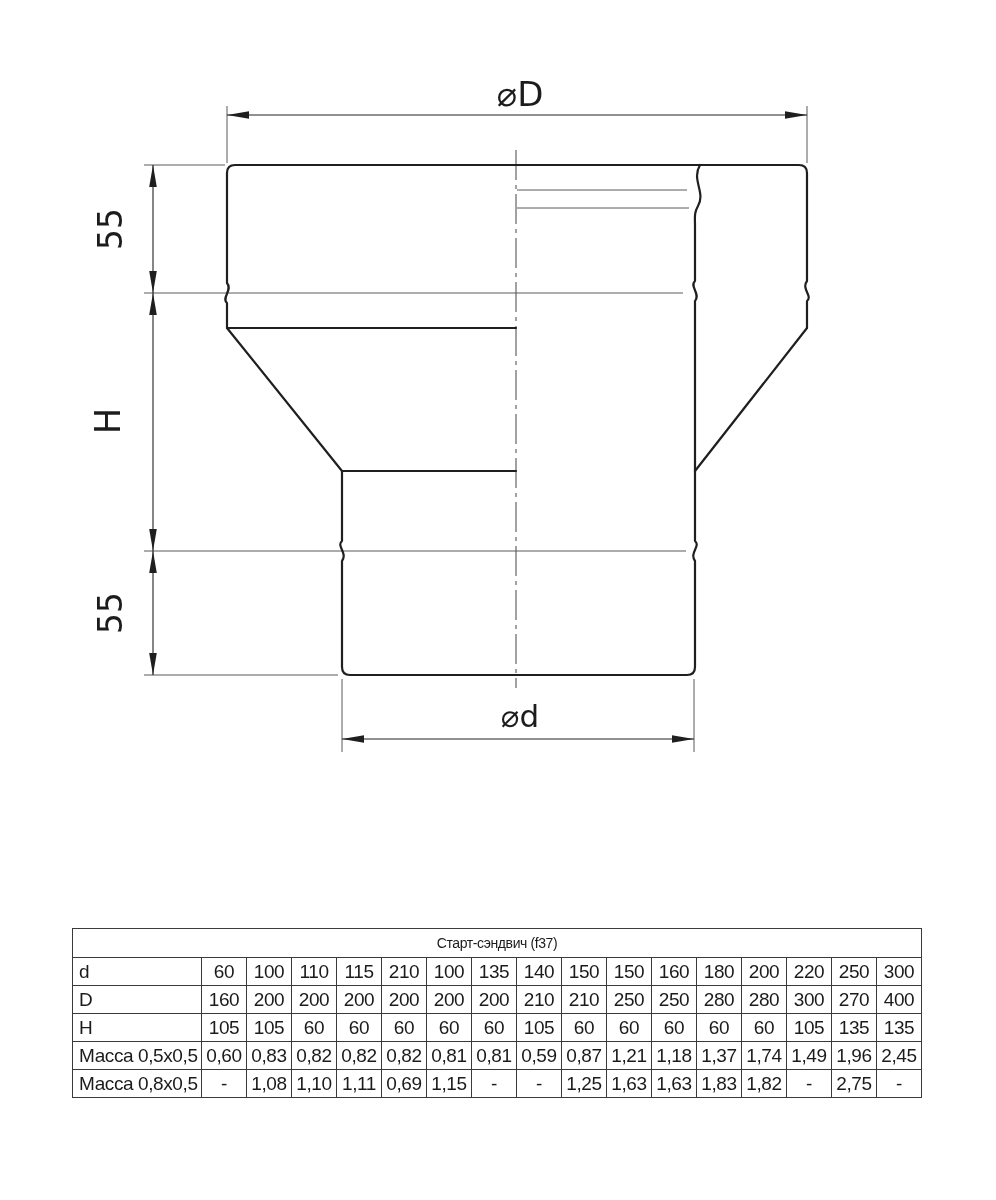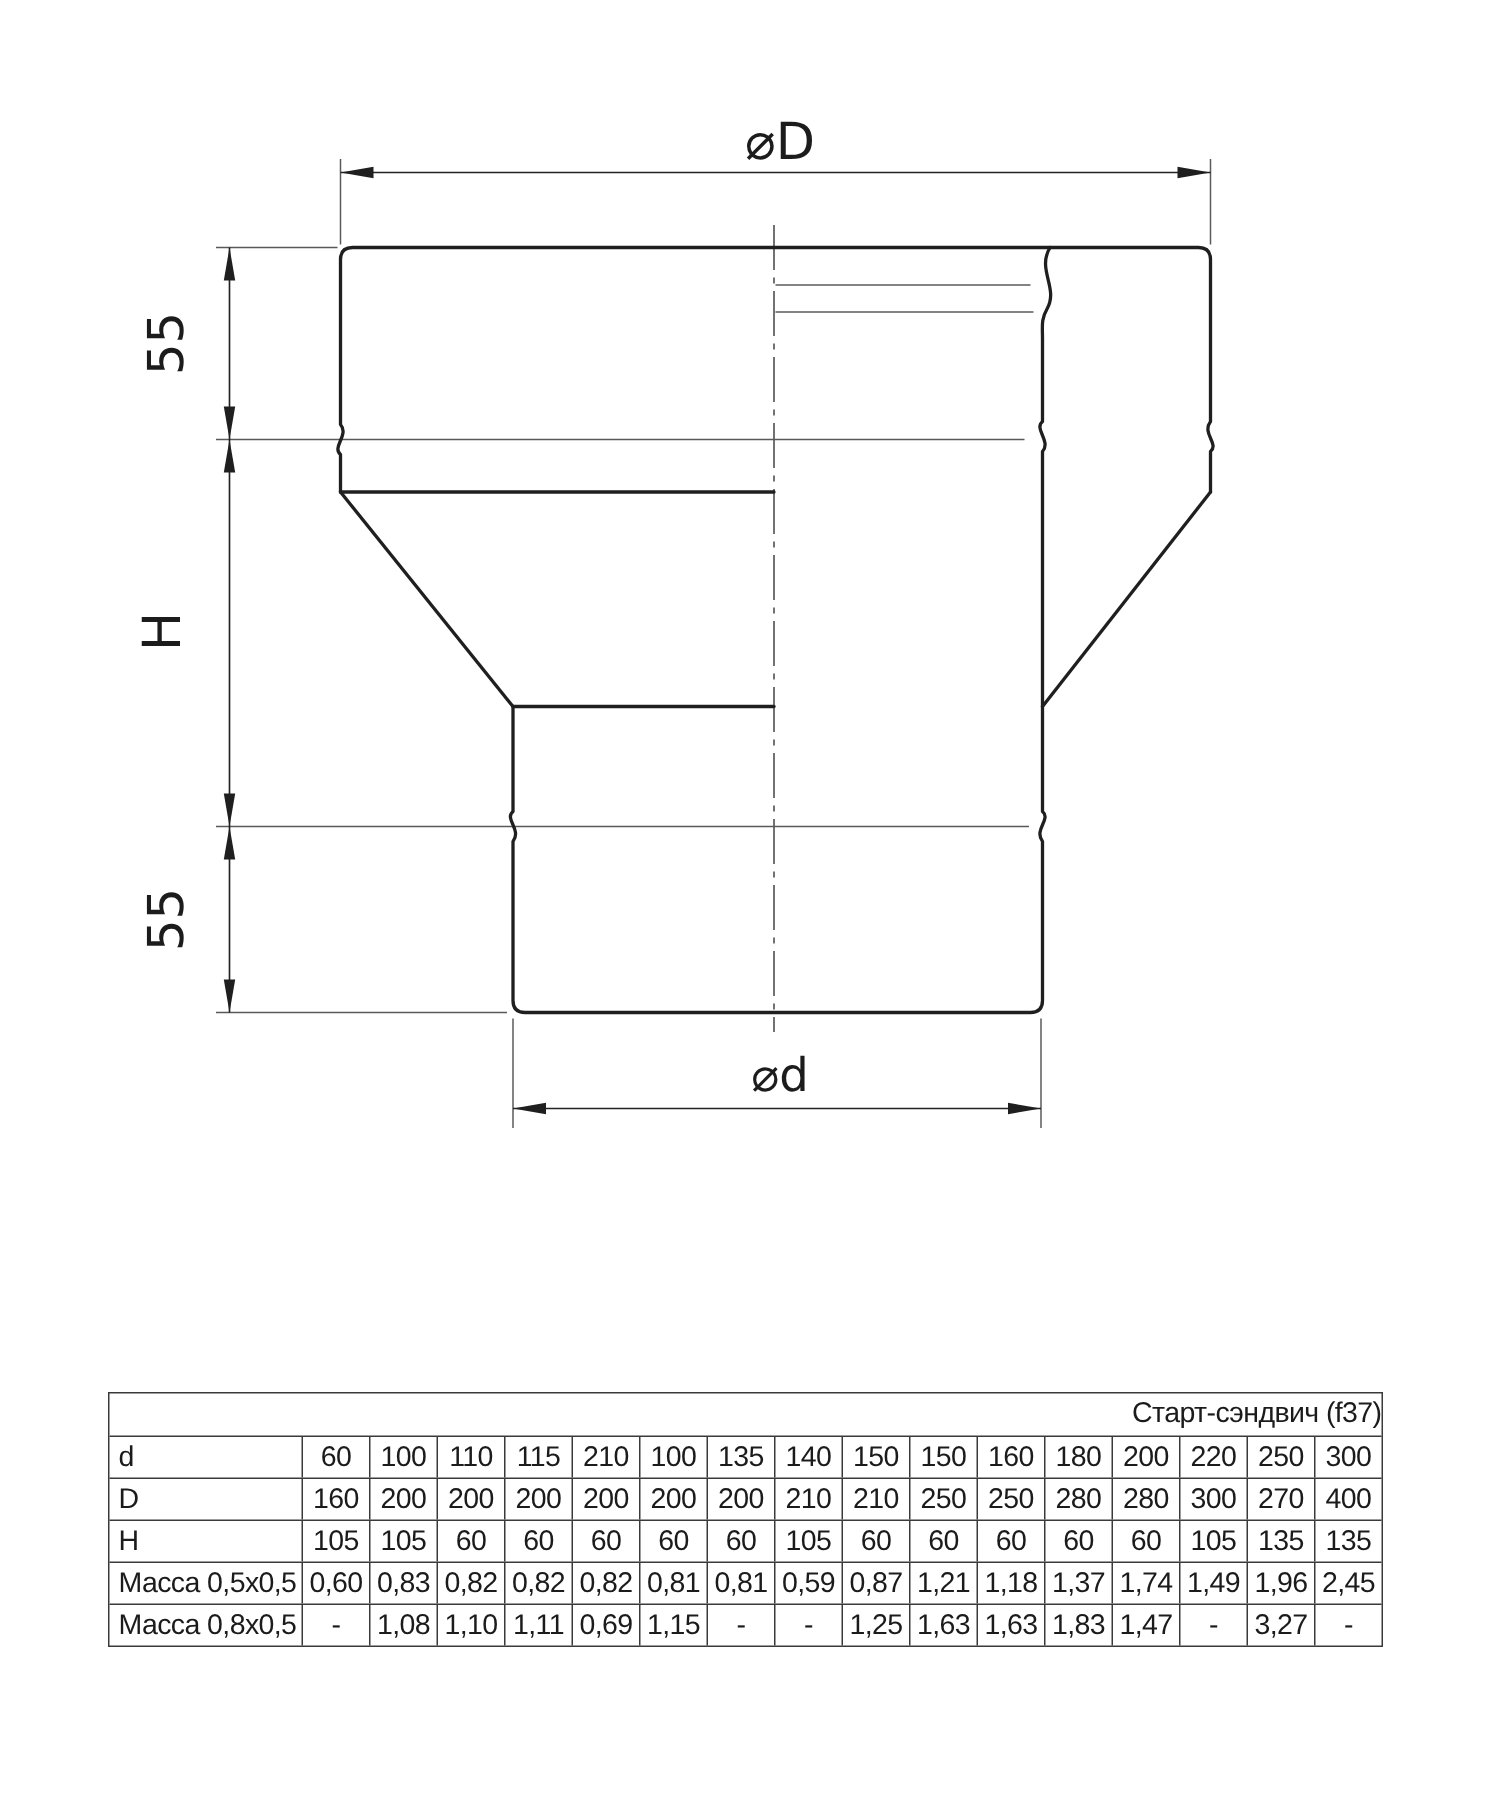--- a/index.html
+++ b/index.html
@@ -8,21 +8,21 @@
   svg text{fill:#1c1c1c;}
   .dim-label{font-family:"DejaVu Sans","Liberation Sans",sans-serif;}
 
   
   .spec-table{
     position:absolute;left:72px;top:928px;width:848px;
     border:1.6px solid #3a3a3a;background:#fff;color:#1b1b1b;
     font-size:19px;letter-spacing:-0.4px;
   }
   .spec-table .ttitle{
-    height:28px;line-height:28px;text-align:right;font-size:19px;
+    height:28px;line-height:28px;text-align:center;font-size:14px;
   }
   .trow{display:grid;grid-template-columns:128px repeat(16,1fr);border-top:1.4px solid #3a3a3a;}
   .tcell{
     height:27px;line-height:27px;text-align:center;overflow:hidden;white-space:nowrap;
     border-left:1.4px solid #3a3a3a;
   }
   .tcell.rlabel{text-align:left;padding-left:6px;border-left:none;}
 </style>
 </head>
 <body>
@@ -172,21 +172,21 @@
           <div class="tcell">1,10</div>
           <div class="tcell">1,11</div>
           <div class="tcell">0,69</div>
           <div class="tcell">1,15</div>
           <div class="tcell">-</div>
           <div class="tcell">-</div>
           <div class="tcell">1,25</div>
           <div class="tcell">1,63</div>
           <div class="tcell">1,63</div>
           <div class="tcell">1,83</div>
-          <div class="tcell">1,47</div>
+          <div class="tcell">1,82</div>
           <div class="tcell">-</div>
-          <div class="tcell">3,27</div>
+          <div class="tcell">2,75</div>
           <div class="tcell">-</div>
         </div>
       </div>
   </div>
 
 </div>
 
 </body></html>

